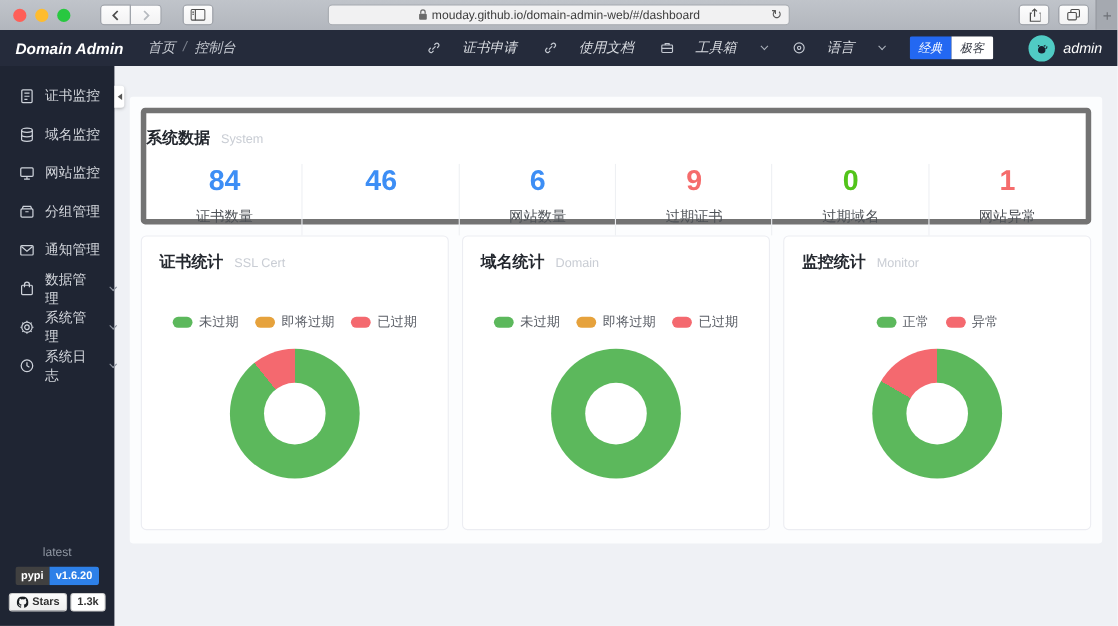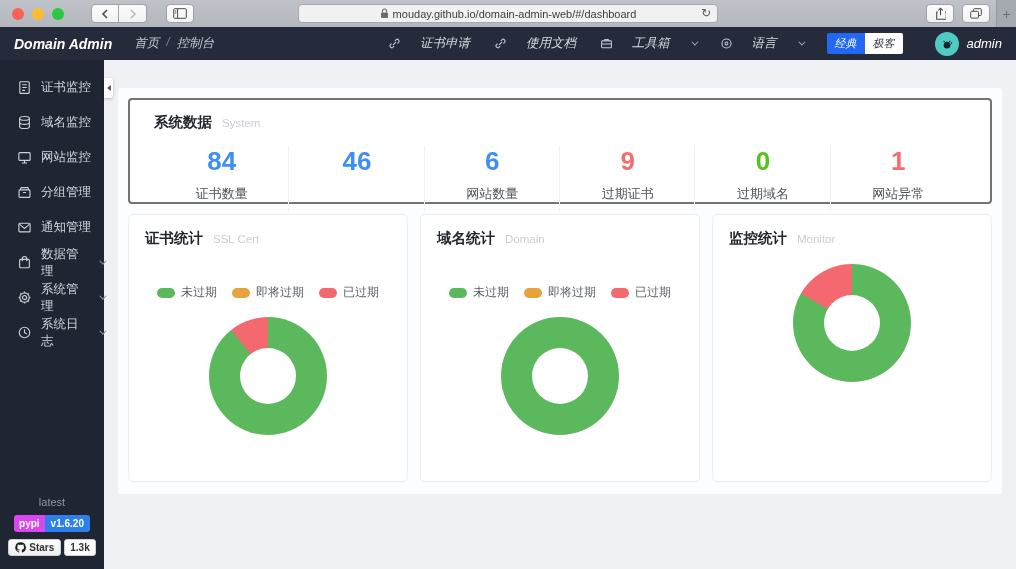--- a/index.html
+++ b/index.html
@@ -40,32 +40,32 @@
   
   .layout { display:flex; height:509px; }
   .sidebar { width:104px; background:#1f2533; display:flex; flex-direction:column; padding-top:10px; }
   .menu-item { height:35px; display:flex; align-items:center; padding-left:17px; gap:9px; color:#d3d6dc; font-size:12.5px; cursor:pointer; }
   .menu-item .caret { border-color:#8b919c; margin-left:1px; }
   .micon { flex:0 0 15px; }
   .side-spacer { flex:1; }
   .side-footer { display:flex; flex-direction:column; align-items:center; gap:7px; padding-bottom:13px; }
   .latest { font-size:11px; color:#8f96a1; }
   .badge { display:flex; font-size:10px; font-weight:bold; border-radius:3px; overflow:hidden; cursor:pointer; }
-  .badge .bl { background:#d946ef; color:#fff; padding:3px 5px; }
+  .badge .bl { background:#404040; color:#fff; padding:3px 5px; }
   .badge .br { background:#2d80e8; color:#fff; padding:3px 6px; }
   .stars { display:flex; align-items:center; gap:3px; cursor:pointer; }
   .stars .sl { display:flex; align-items:center; gap:3px; background:linear-gradient(#fcfcfc,#eee); border:1px solid #cfcfcf; border-radius:3px; padding:2px 6px; font-size:10px; font-weight:bold; color:#333; }
   .stars .sr { background:#fff; border:1px solid #cfcfcf; border-radius:3px; padding:2px 5px; font-size:10px; font-weight:bold; color:#333; }
 
   
   .main { flex:1; position:relative; padding:14px; }
   .collapse-handle { position:absolute; left:0; top:18px; width:9px; height:20px; background:#fff; border-radius:0 3px 3px 0; box-shadow:0 1px 3px rgba(0,0,0,.25); display:flex; align-items:center; justify-content:center; cursor:pointer; }
   .collapse-handle i { width:0; height:0; border-top:3.5px solid transparent; border-bottom:3.5px solid transparent; border-right:4px solid #555; }
   .container { margin-top:14px; height:406px; background:#fcfdfe; border-radius:3px; padding:10px; }
-  .stats-card { background:#fff; border:2px solid #737373; border-radius:4px; height:106px; padding:13px 24px 0; }
+  .stats-card { background:#fff; border:5px solid #737373; border-radius:4px; height:106px; padding:13px 0 0; }
   .card-head { display:flex; align-items:baseline; gap:10px; }
   .card-title { font-size:14.5px; font-weight:bold; color:#23272e; }
   .card-sub { font-size:11.5px; color:#c9cdd4; }
   .stats-row { display:flex; margin-top:10px; }
   .stat { flex:1; text-align:center; position:relative; padding:4px 0 10px; }
   .stat:not(:last-child)::after { content:''; position:absolute; right:0; top:4px; bottom:2px; width:1px; background:#eef0f3; }
   .stat-value { font-size:26px; font-weight:bold; }
   .stat-label { font-size:13px; color:#4e5257; margin-top:8px; }
 
   .charts-row { display:flex; gap:12px; margin-top:10px; }
@@ -393,19 +393,29 @@
             </span>
           </div>
           <div class="donut" style="background: conic-gradient(rgb(92, 184, 92) 0%, rgb(92, 184, 92) 100%);"></div>
         </div>
 
         <div class="chart-card">
           <div class="card-head">
             <span class="card-title">监控统计</span>
             <span class="card-sub">Monitor</span>
           </div>
+          <div class="legend">
+            <span class="legend-item">
+              <span class="chip" style="background: rgb(92, 184, 92);"></span>
+              <span>正常</span>
+            </span>
+            <span class="legend-item">
+              <span class="chip" style="background: rgb(244, 105, 111);"></span>
+              <span>异常</span>
+            </span>
+          </div>
           <div class="donut" style="background: conic-gradient(rgb(92, 184, 92) 0%, rgb(92, 184, 92) 83.3333%, rgb(244, 105, 111) 83.3333%, rgb(244, 105, 111) 100%);"></div>
         </div>
 
       </div>
     </div>
   </div>
 </div>
 
 </body></html>

